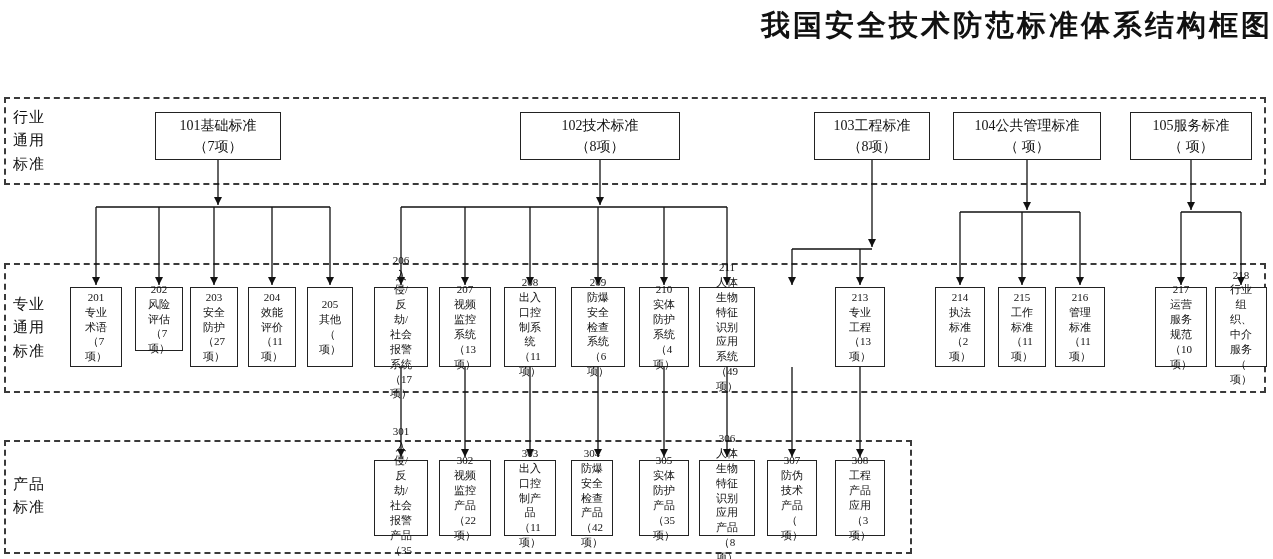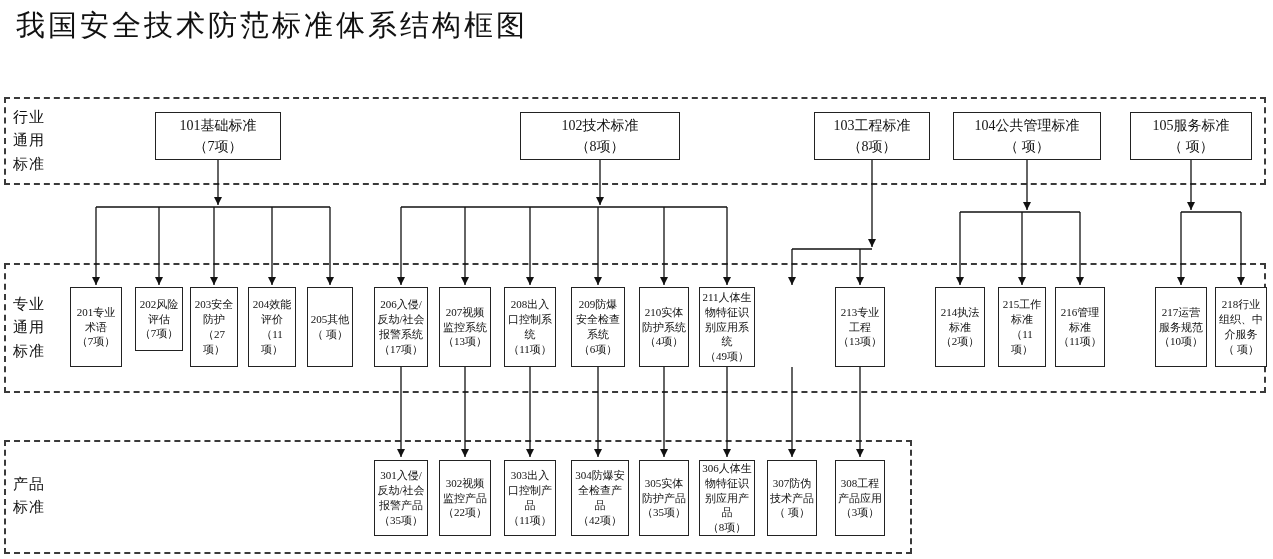--- a/index.html
+++ b/index.html
@@ -1,26 +1,26 @@
 <!DOCTYPE html>
 <html><head>
 <meta charset="utf-8">
 <style>
   * { margin:0; padding:0; box-sizing:border-box; }
   html,body { background:#ffffff; }
   body { font-family:"Liberation Serif","DejaVu Serif",serif; color:#111; }
   .canvas { position:relative; width:1273px; height:559px; background:#fff; overflow:hidden; }
-  .title { position:absolute; top:6px; left:0; width:100%; text-align:left;
-           font-size:29px; font-weight:normal; letter-spacing:3px;padding-left:16px; }
+  .title { position:absolute; top:6px; left:0; width:100%; text-align:right;
+           font-size:29px; font-weight:bold; letter-spacing:3px;padding-left:16px; }
   .band { position:absolute; border:2px dashed #3a3a3a; background:transparent; }
   .band-label { position:absolute; font-size:15px; line-height:1.55; letter-spacing:1px;
                 white-space:pre-line; text-align:right; }
   .node { position:absolute; border:1.6px solid #222; background:#fff;
           display:flex; align-items:center; justify-content:center;
-          text-align:center; white-space:pre-line; word-break:break-all; padding:2px; }
+          text-align:center; white-space:pre-line; word-break:break-all; padding:18px; }
   .lv1 { font-size:14px; line-height:1.5; }
   .lv2, .lv3 { font-size:11px; line-height:1.35; }
   svg.connectors { position:absolute; left:0; top:0; pointer-events:none; }
 </style>
 </head>
 <body>
 
 <div class="canvas">
 
   <div class="title">我国安全技术防范标准体系结构框图</div>
@@ -136,21 +136,21 @@
 （10项）</div>
   <div class="node lv2" style="left:1215px;top:287px;width:52px;height:80px">218行业组织、中介服务
 （ 项）</div>
 
   <div class="node lv3" style="left:374px;top:460px;width:54px;height:76px">301入侵/反劫/社会报警产品
 （35项）</div>
   <div class="node lv3" style="left:439px;top:460px;width:52px;height:76px">302视频监控产品
 （22项）</div>
   <div class="node lv3" style="left:504px;top:460px;width:52px;height:76px">303出入口控制产品
 （11项）</div>
-  <div class="node lv3" style="left:571px;top:460px;width:58px;height:76px">304防爆安全检查产品
+  <div class="node lv3" style="left:571px;top:460px;width:42px;height:76px">304防爆安全检查产品
 （42项）</div>
   <div class="node lv3" style="left:639px;top:460px;width:50px;height:76px">305实体防护产品
 （35项）</div>
   <div class="node lv3" style="left:699px;top:460px;width:56px;height:76px">306人体生物特征识别应用产品
 （8项）</div>
   <div class="node lv3" style="left:767px;top:460px;width:50px;height:76px">307防伪技术产品
 （ 项）</div>
   <div class="node lv3" style="left:835px;top:460px;width:50px;height:76px">308工程产品应用
 （3项）</div>
 

